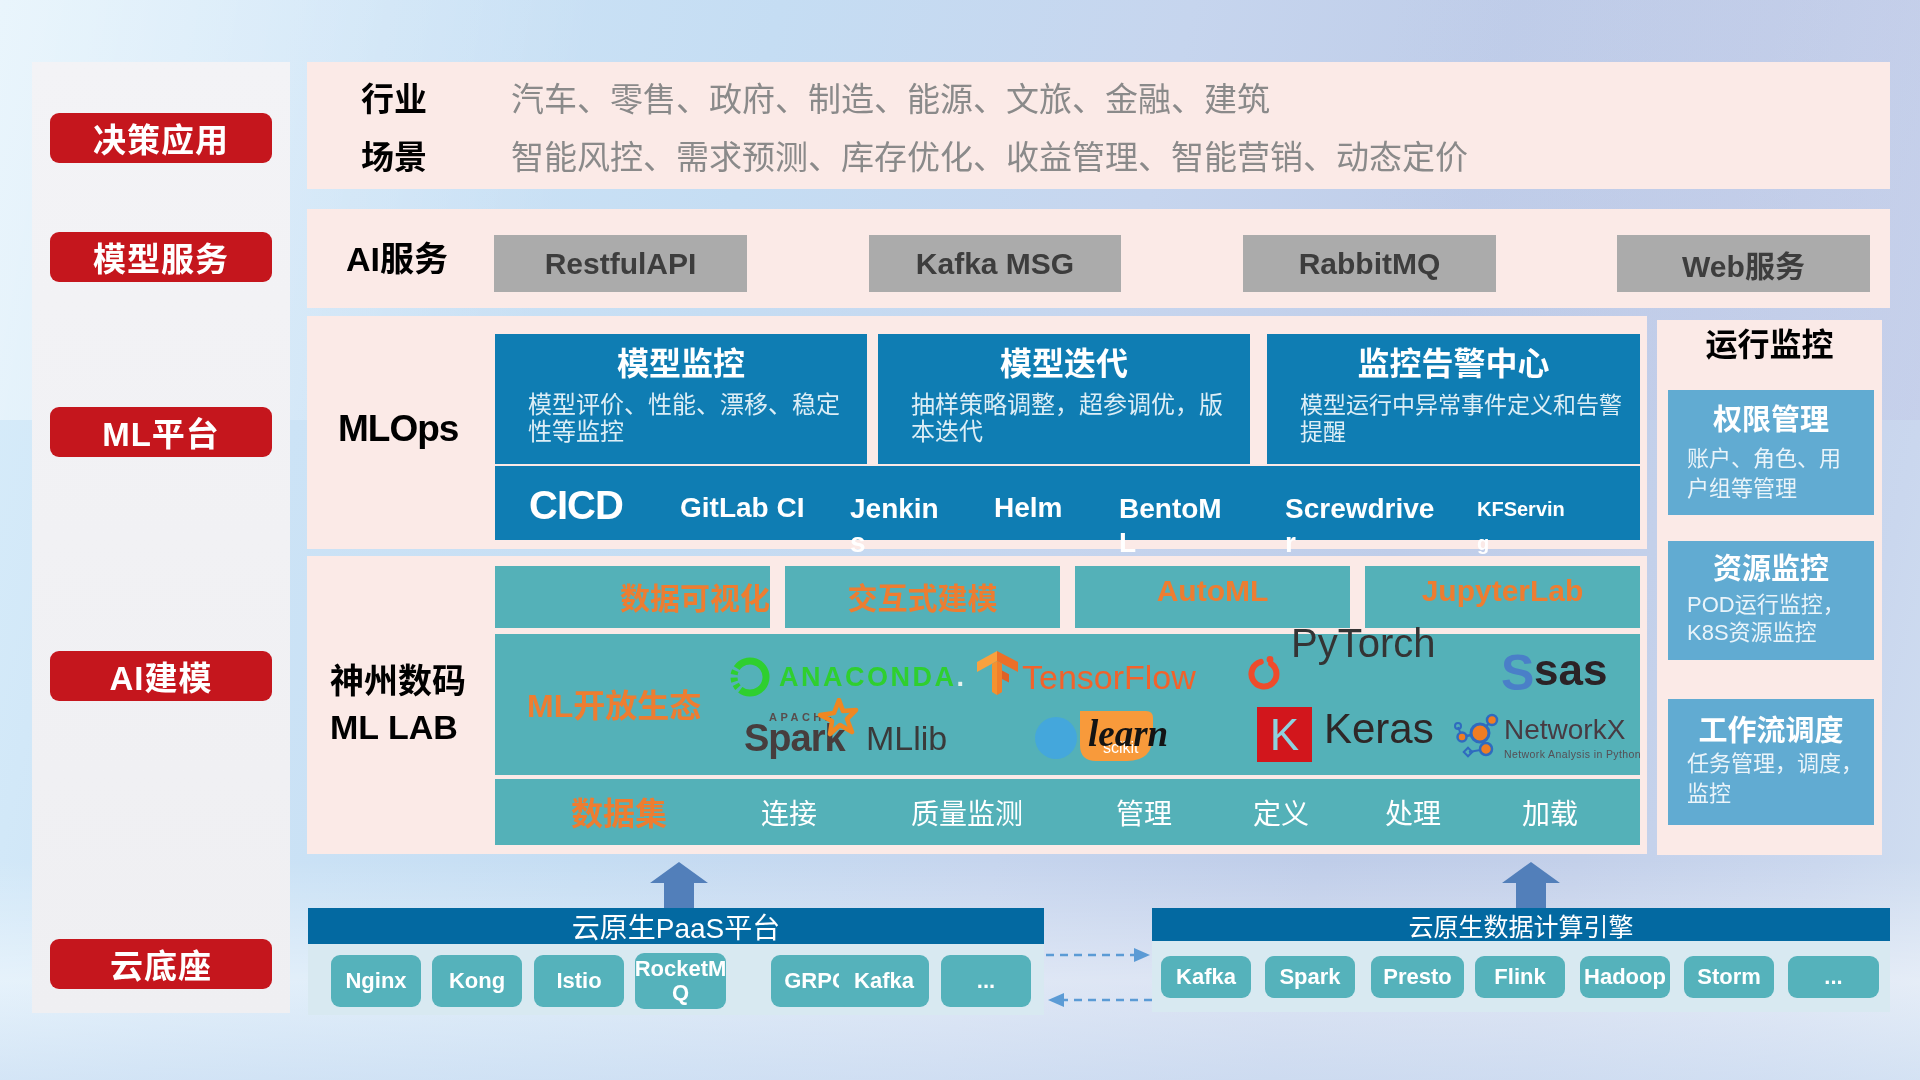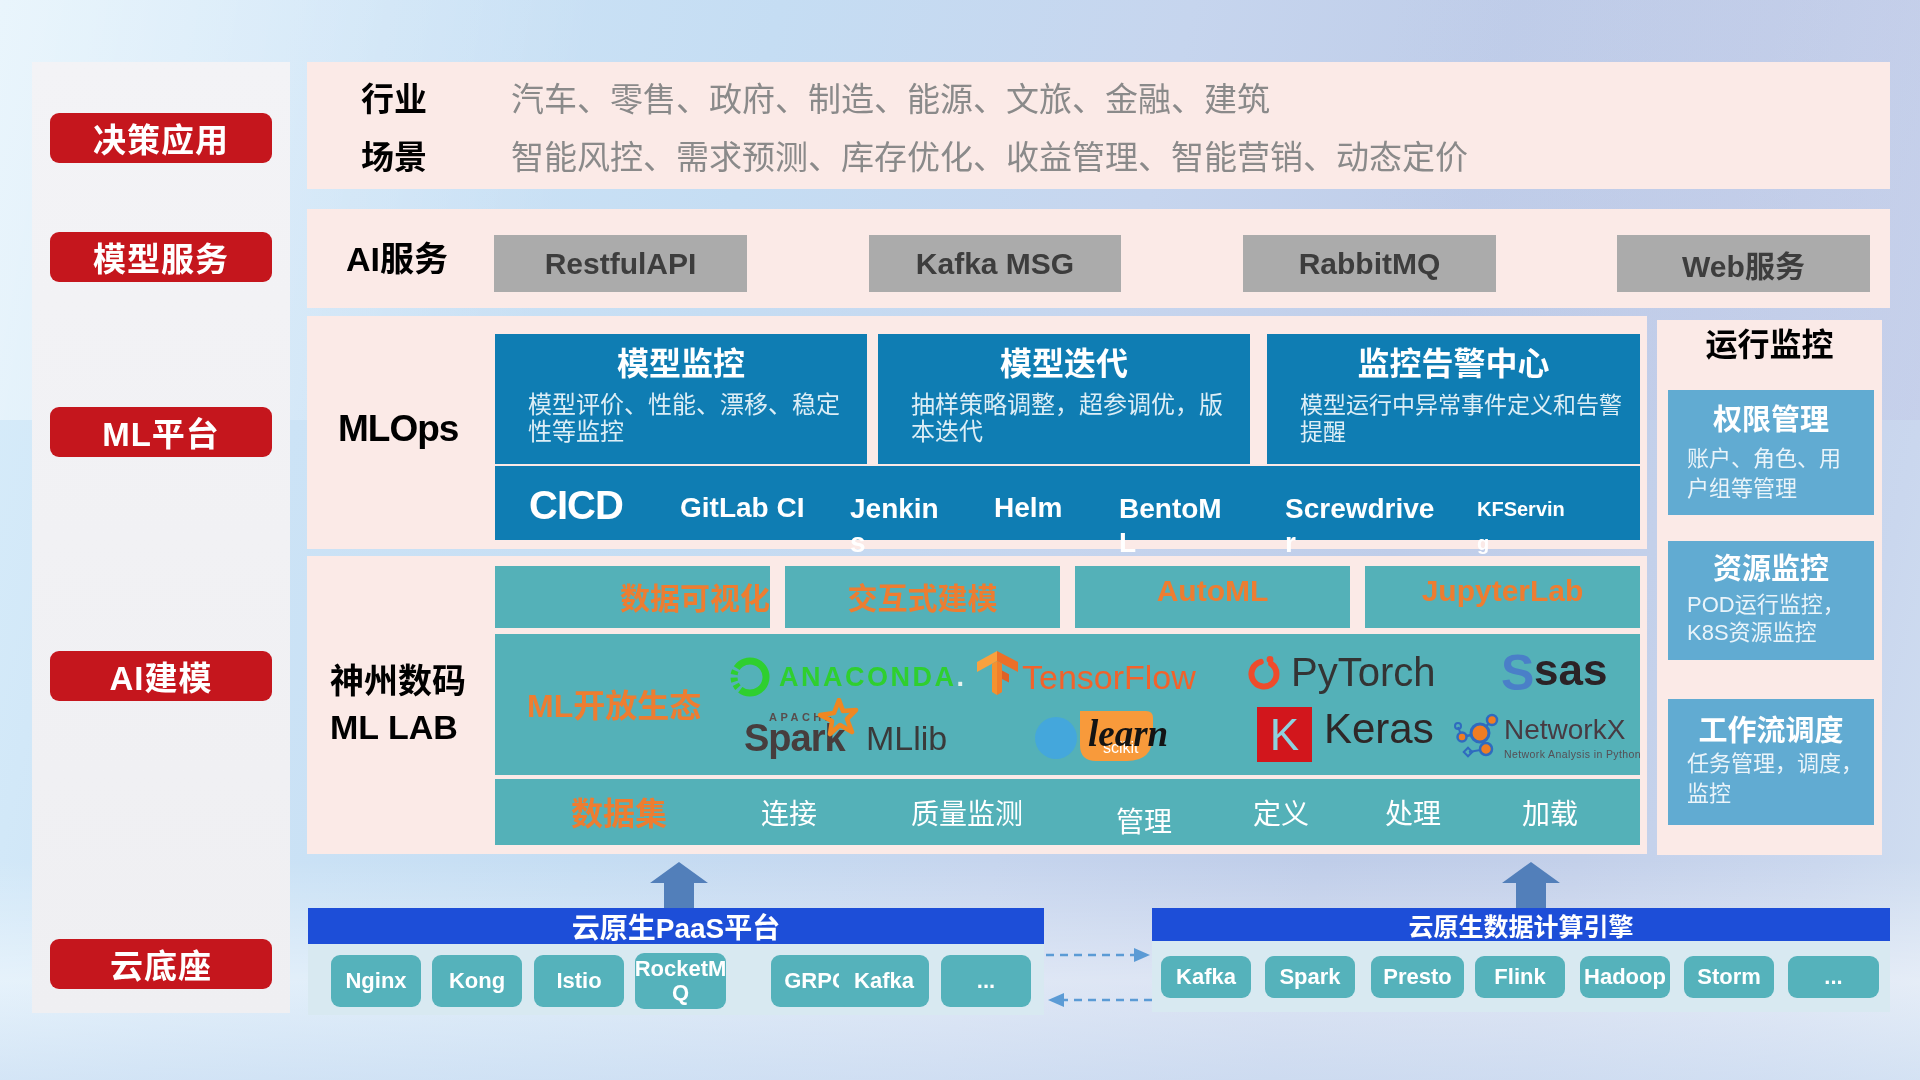--- a/index.html
+++ b/index.html
@@ -20,21 +20,21 @@
     display:flex;align-items:center;justify-content:center;letter-spacing:1px;}
   .blk{color:#000;font-weight:bold;}
   .graytxt{color:#8a8a8a;}
   .graybox{position:absolute;top:235px;height:57px;background:#ababab;
     color:#3d3d3d;font-weight:bold;font-size:30px;
     display:flex;align-items:center;justify-content:center;}
   .bluebox{position:absolute;background:#0f7db3;color:#fff;}
   .tealbox{position:absolute;background:#54b1b8;}
   .orange{color:#ed7d31;font-weight:bold;}
   .lbluebox{position:absolute;left:1668px;width:206px;background:#61abd2;color:#fff;}
-  .hdr{position:absolute;background:#1d4ed8;color:#fff;font-weight:bold;font-size:28px;
+  .hdr{position:absolute;background:#0369a1;color:#fff;font-weight:normal;font-size:28px;
     display:flex;align-items:center;justify-content:center;}
   .pbody{position:absolute;background:#d8e9f1;}
   .chip{position:absolute;background:#55b2bb;border-radius:9px;color:#fff;
     font-weight:bold;font-size:22px;display:flex;align-items:center;justify-content:center;text-align:center;}
 </style>
 </head>
 <body>
 <div id="bg"></div>
 
 <div class="gray-panel"></div>
@@ -108,21 +108,21 @@
   <polygon points="17,13.7 22,11 27,13.7 27,42 22,45 17,42" fill="#f5922f"></polygon>
   <polygon points="27,20.5 34,24.2 34,32.5 27,29" fill="#e06125"></polygon>
   <polygon points="22,11 27,13.7 27,42 22,45" fill="#ec6f28" opacity="0.55"></polygon>
 </svg>
 <div class="abs" style="left:1022px;top:658px;font-size:34px;color:#f2622b;">TensorFlow</div>
 
 <svg class="abs" style="left:1247px;top:652px;" width="38" height="40">
   <path d="M24.2,11.8 A12.5,12.5 0 1 1 13.8,9.9" fill="none" stroke="#ee4c2c" stroke-width="6" stroke-linecap="round"></path>
   <circle cx="23" cy="7.5" r="3.4" fill="#ee4c2c"></circle>
 </svg>
-<div class="abs" style="left:1291px;top:650px;font-size:40px;color:#343434;">PyTorch</div>
+<div class="abs" style="left:1291px;top:621px;font-size:40px;color:#343434;">PyTorch</div>
 
 <svg class="abs" style="left:1500px;top:649px;" width="36" height="50">
   <text x="1" y="41" font-family="Liberation Sans, sans-serif" font-size="50" font-weight="bold" fill="#4a7fc8">S</text>
 </svg>
 <div class="abs" style="left:1534px;top:645px;font-size:44px;font-weight:bold;color:#2b2226;">sas</div>
 
 <div class="abs" style="left:769px;top:711px;font-size:11px;font-weight:bold;color:#584d4d;letter-spacing:3.5px;">APACHE</div>
 <div class="abs" style="left:744px;top:717px;font-size:38px;font-weight:bold;color:#473d3d;letter-spacing:-1px;">Spark</div>
 <svg class="abs" style="left:812px;top:698px;" width="50" height="42" viewBox="0 0 50 42">
   <polygon points="27,2 31,13 44,12 35,21 40,34 28,27 18,36 20,23 8,17 22,15" fill="none" stroke="#ef8722" stroke-width="4.6" stroke-linejoin="round"></polygon>
@@ -152,21 +152,21 @@
   <circle cx="6" cy="15" r="3" fill="none" stroke="#2f6bbf" stroke-width="2"></circle>
   <rect x="13" y="38" width="6" height="6" fill="none" stroke="#2f6bbf" stroke-width="2" transform="rotate(45 16 41)"></rect>
 </svg>
 <div class="abs" style="left:1504px;top:714px;font-size:28px;color:#473b42;">NetworkX</div>
 <div class="abs" style="left:1504px;top:748px;font-size:10.5px;color:#554e54;letter-spacing:0.4px;">Network Analysis in Python</div>
 
 <div class="tealbox" style="left:495px;top:779px;width:1145px;height:66px;"></div>
 <div class="abs orange" style="left:571px;top:788px;font-size:32px;">数据集</div>
 <div class="abs" style="left:761px;top:792px;color:#fff;font-size:28px;">连接</div>
 <div class="abs" style="left:911px;top:792px;color:#fff;font-size:28px;">质量监测</div>
-<div class="abs" style="left:1116px;top:792px;color:#fff;font-size:28px;margin-top:8px;">管理</div>
+<div class="abs" style="left:1116px;top:792px;color:#fff;font-size:28px;">管理</div>
 <div class="abs" style="left:1253px;top:792px;color:#fff;font-size:28px;">定义</div>
 <div class="abs" style="left:1385px;top:792px;color:#fff;font-size:28px;">处理</div>
 <div class="abs" style="left:1522px;top:792px;color:#fff;font-size:28px;">加载</div>
 
 <div class="panel" style="left:1657px;top:320px;width:225px;height:535px;"></div>
 <div class="abs blk" style="left:1657px;top:319px;width:225px;text-align:center;font-size:32px;">运行监控</div>
 <div class="lbluebox" style="top:390px;height:125px;">
   <div class="abs" style="left:0;top:6px;width:206px;text-align:center;font-weight:bold;font-size:29px;">权限管理</div>
   <div class="abs" style="left:19px;top:54px;width:175px;font-size:22px;line-height:30px;color:#eaf4fa;">账户、角色、用户组等管理</div>
 </div>

